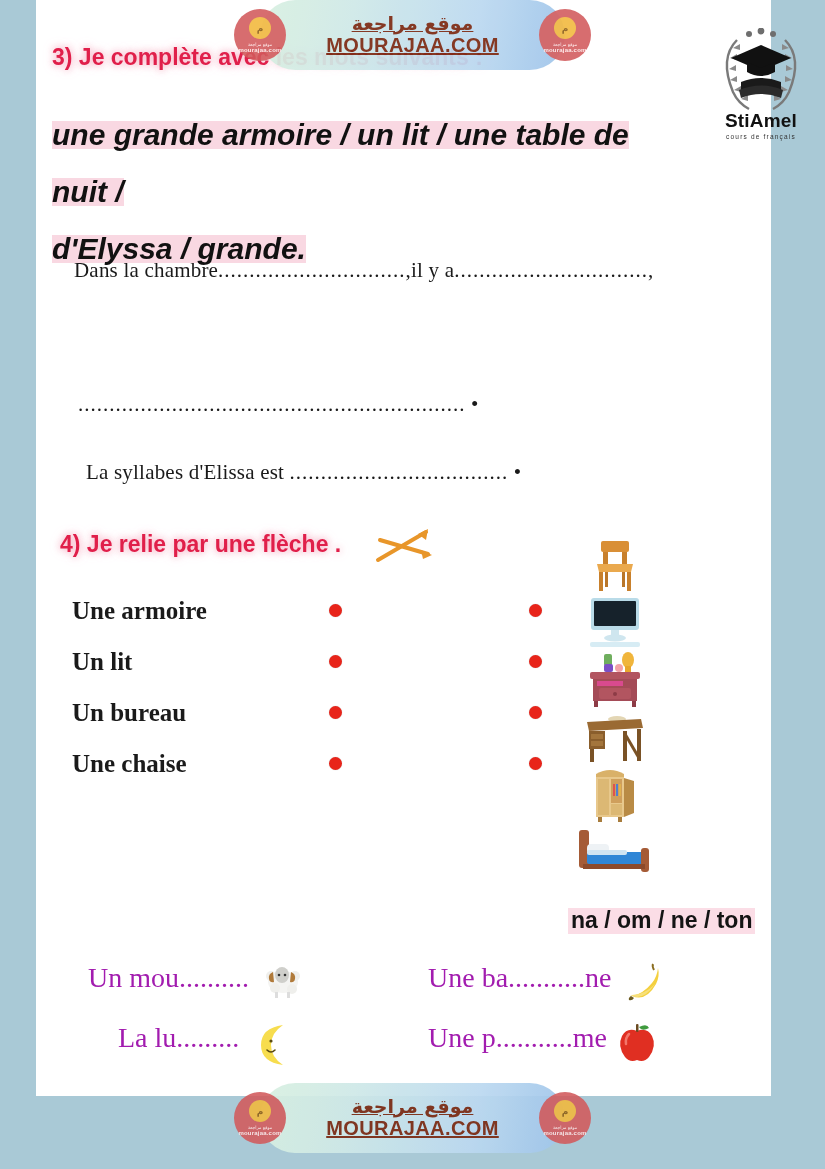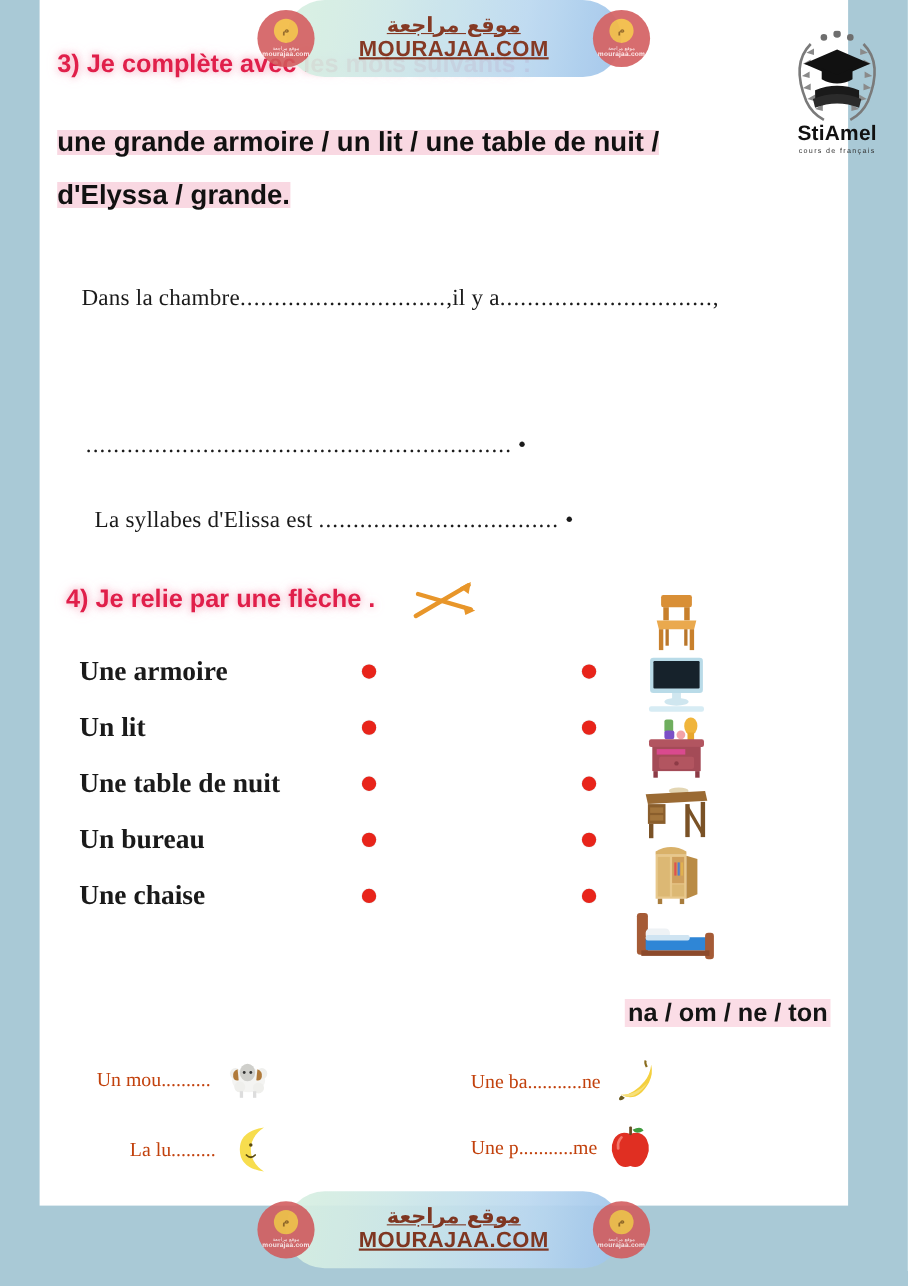--- a/index.html
+++ b/index.html
@@ -108,23 +108,24 @@
     text-shadow: 0 0 7px rgba(247,168,190,.95), 0 0 12px rgba(250,200,215,.8);
   }
 
   
   .wordbank {
     position: absolute;
     left: 52px; top: 106px;
     width: 610px;
     font-family: "Liberation Sans", sans-serif;
     font-weight: 700;
-    font-size: 25px;
+    font-size: 30px;
     color: #111;
     line-height: 1.9;
+    font-style: italic;
   }
   .wordbank span {
     background: linear-gradient(transparent 10%, #f9d8e2 10%, #f9d8e2 94%, transparent 94%);
   }
 
   
   .sent {
     position: absolute;
     font-family: "Liberation Serif", "Liberation Sans", serif;
     font-size: 21px;
@@ -181,24 +182,24 @@
     font-weight: 700;
     font-size: 23px;
     color: #141414;
     white-space: nowrap;
     background: linear-gradient(transparent 8%, #fbdde6 8%, #fbdde6 95%, transparent 95%);
     padding: 1px 3px;
   }
   .syll-item {
     position: absolute;
     font-family: "Liberation Serif", serif;
-    font-size: 18px;
-    color: #c2410c;
+    font-size: 28px;
+    color: #a21caf;
     white-space: nowrap;
-    display: flex; align-items: center; gap: 10px;
+    display: flex; align-items: flex-start; gap: 10px;
   }
   .emoji { display: inline-flex; align-items: center; }
 </style>
 </head>
 <body>
 
 <div class="page">
 
   <div class="sheet">
 
@@ -241,25 +242,20 @@
         <div class="dot dot-left"></div>
         <div class="dot dot-right"></div>
       </div>
 
       <div class="match-row">
         <div class="match-label">Un lit</div>
         <div class="dot dot-left"></div>
         <div class="dot dot-right"></div>
       </div>
 
-      <div class="match-row">
-        <div class="match-label">Une table de nuit</div>
-        <div class="dot dot-left"></div>
-        <div class="dot dot-right"></div>
-      </div>
 
       <div class="match-row">
         <div class="match-label">Un bureau</div>
         <div class="dot dot-left"></div>
         <div class="dot dot-right"></div>
       </div>
 
       <div class="match-row">
         <div class="match-label">Une chaise</div>
         <div class="dot dot-left"></div>

